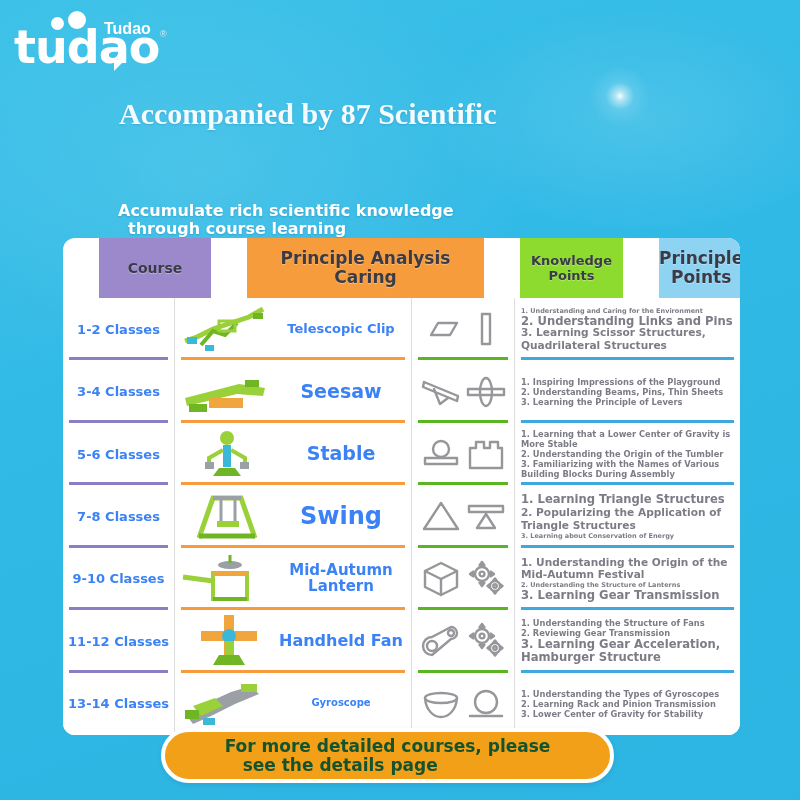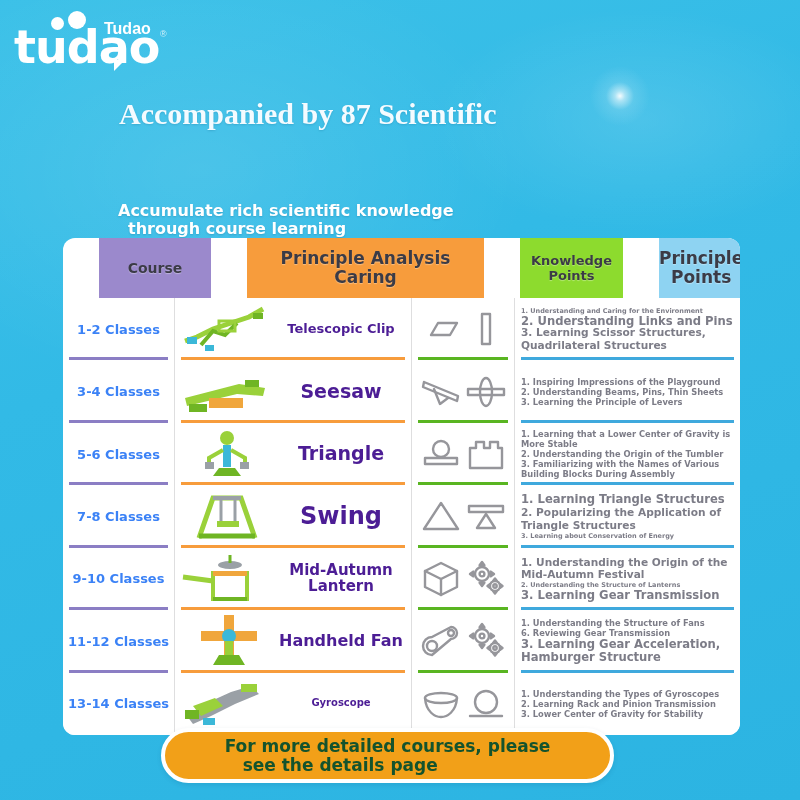--- a/index.html
+++ b/index.html
@@ -114,21 +114,21 @@
   .row .cell.course::after { background: #8b7ec4; }
   .row .cell.theme::after  { background: #f79c3c; }
   .row .cell.know::after   { background: #59b521; }
   .row .cell.prin::after   { background: #3fa9dd; }
 
   
   .theme-inner { display: flex; align-items: center; width: 100%; }
   .theme-thumb { flex: 0 0 96px; height: 56px; position: relative; }
   .theme-label {
     flex: 1 1 auto; text-align: center;
-    color: #4c1d95; font-weight: bold;
+    color: #3b82f6; font-weight: bold;
     font-family: "DejaVu Sans", sans-serif;
     line-height: 1.05;
     text-shadow: 0 1px 1px rgba(255,255,255,0.4);
   }
 
   
   .kicon { width: 40px; height: 40px; display: block; }
   .kicon path, .kicon polygon, .kicon rect, .kicon circle, .kicon ellipse, .kicon line, .kicon polyline {
     stroke: #96969b; fill: none; stroke-width: 2.4; stroke-linejoin: round; stroke-linecap: round;
   }
@@ -302,21 +302,21 @@
                 <svg viewBox="0 0 96 56" width="96" height="56" style="display:block">
                   <circle cx="48" cy="12" r="7" fill="#9ad13a"></circle>
        <rect x="44" y="19" width="8" height="22" fill="#3bb8d8"></rect>
        <polyline points="44,24 30,32 30,38" stroke="#9ad13a" stroke-width="4" fill="none"></polyline>
        <polyline points="52,24 66,32 66,38" stroke="#9ad13a" stroke-width="4" fill="none"></polyline>
        <rect x="26" y="36" width="9" height="7" fill="#9aa0a6"></rect>
                   <rect x="61" y="36" width="9" height="7" fill="#9aa0a6"></rect>
        <polygon points="34,50 62,50 56,42 40,42" fill="#6fb524"></polygon>
                 </svg>
               </div>
-              <div class="theme-label" style="font-size: 19px;">Triangle</div>
+              <div class="theme-label" style="font-size: 19px;">Stable</div>
             </div>
           </div>
           <div class="cell know col-know">
             <span>
               <svg class="kicon" viewBox="0 0 40 40">
                 <circle cx="20" cy="15" r="8"></circle>
                 <rect x="4" y="24" width="32" height="6"></rect>
               </svg>
             </span>
             <span>
@@ -464,21 +464,21 @@
                 <polygon points="29,19.5 30.7,21.8 27.3,21.8"></polygon>
                 <polygon points="29,34.5 30.7,32.2 27.3,32.2"></polygon>
                 <polygon points="21.5,27 23.8,25.3 23.8,28.7"></polygon>
                 <polygon points="36.5,27 34.2,25.3 34.2,28.7"></polygon>
               </svg>
             </span>
           </div>
           <div class="cell prin col-prin">
             <div class="prin-list">
               <div class="prin-item s-md">1. Understanding the Structure of Fans</div>
-              <div class="prin-item s-md">6. Reviewing Gear Transmission</div>
+              <div class="prin-item s-md">2. Reviewing Gear Transmission</div>
               <div class="prin-item s-xl">3. Learning Gear Acceleration, Hamburger Structure</div>
             </div>
           </div>
         </div>
         <div class="row r7">
           <div class="cell course col-course">
             <span>13-14 Classes</span>
           </div>
           <div class="cell theme col-theme">
             <div class="theme-inner">

